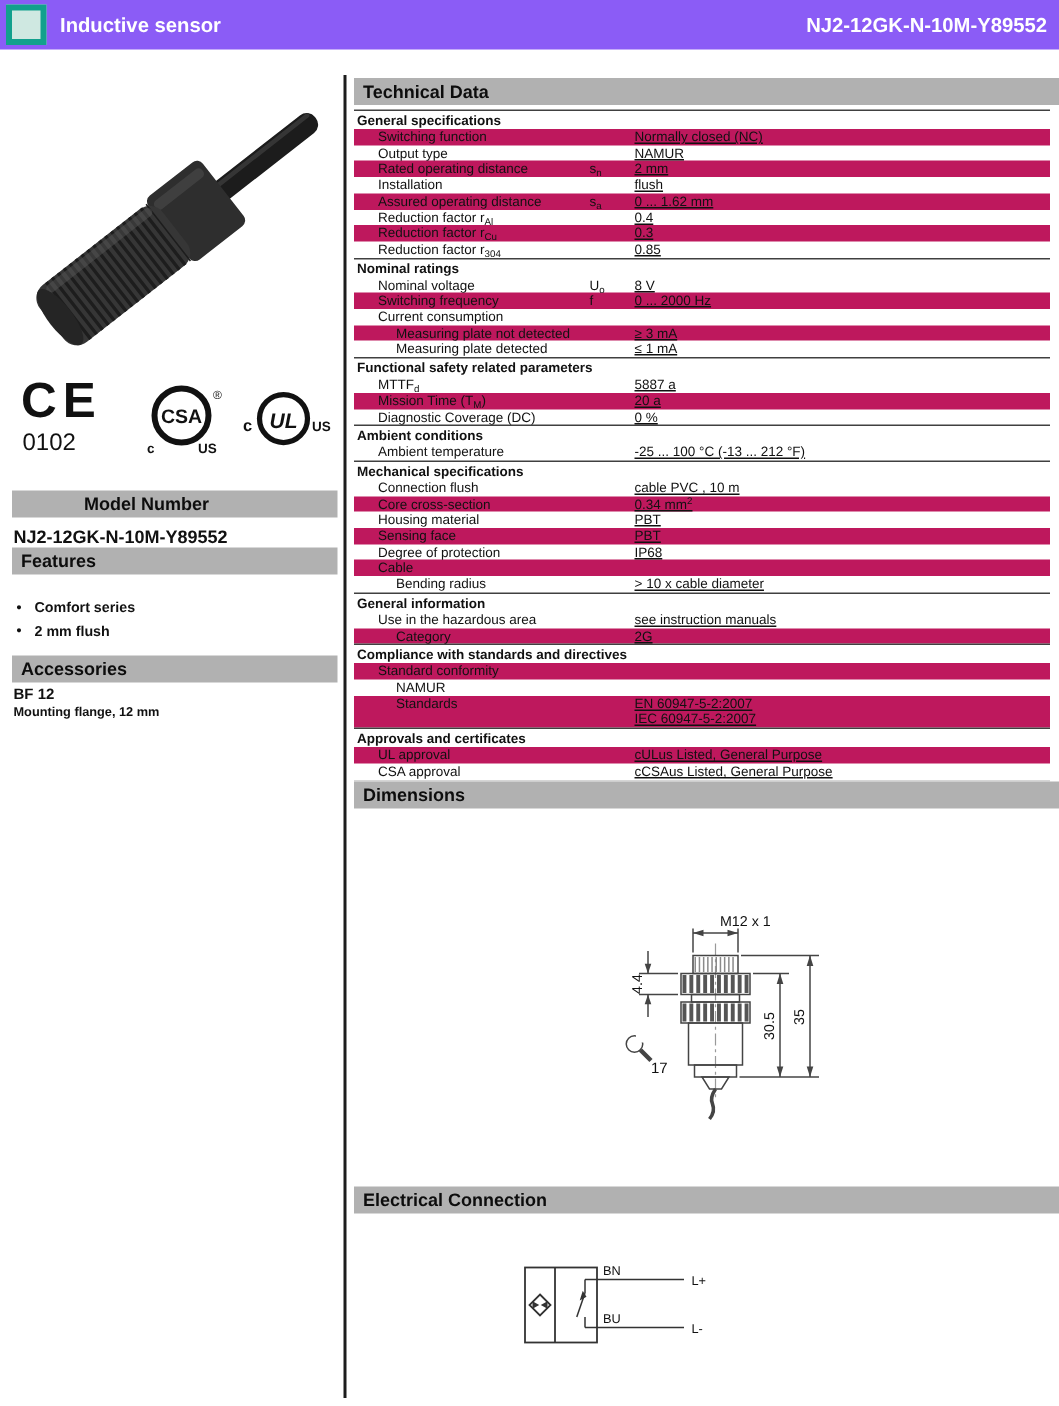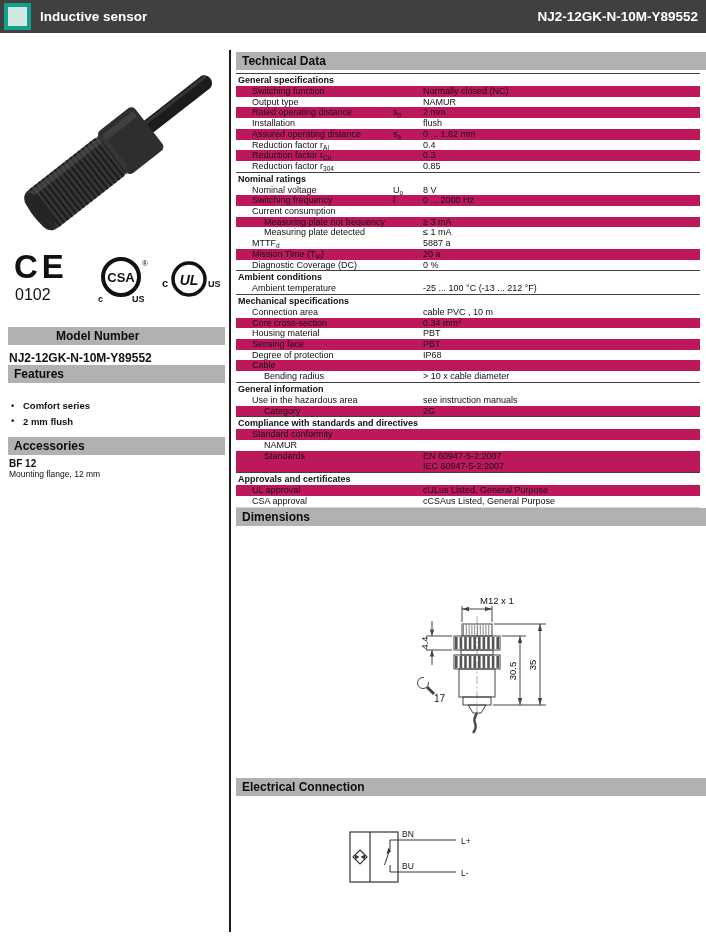--- a/index.html
+++ b/index.html
@@ -1,19 +1,19 @@
 <!DOCTYPE html>
 <html><head>
 <meta charset="utf-8">
 <style>
   html,body{margin:0;padding:0;background:#fff;}
   .page{position:relative;width:706px;height:937px;background:#ffffff;overflow:hidden;
         font-family:"Liberation Sans","DejaVu Sans",sans-serif;color:#111;}
   
-  .top-bar{position:absolute;left:0;top:0;width:706px;height:33px;background:#404040;}
+  .top-bar{position:absolute;left:0;top:0;width:706px;height:33px;background:#8b5cf6;}
   .brand-mark{position:absolute;left:4px;top:3px;width:27px;height:27px;background:#cfe8e1;
               border:4px solid #12a08d;box-sizing:border-box;}
   .top-title{position:absolute;left:40px;top:0;height:33px;line-height:33px;
              font-size:13.5px;font-weight:bold;color:#ffffff;}
   .top-part{position:absolute;right:8px;top:0;height:33px;line-height:33px;
             font-size:13.5px;font-weight:bold;color:#ffffff;}
   
   .divider{position:absolute;left:229px;top:50px;width:2px;height:882px;background:#1c1c1c;}
   
   .bar{background:#b1b1b1;height:18px;line-height:18px;font-size:12px;font-weight:bold;
@@ -26,33 +26,33 @@
   .logo-ul{position:absolute;left:148px;top:207px;}
   .bar-model{position:absolute;left:0;top:275px;width:217px;padding-left:48px;}
   .model-value{position:absolute;left:1px;top:299px;font-size:12px;font-weight:bold;}
   .bar-features{position:absolute;left:0;top:313px;width:217px;}
   .feature-list{position:absolute;left:1px;top:346px;width:210px;}
   .feature-item{font-size:9.5px;font-weight:bold;padding:2.2px 0 2.2px 14px;position:relative;}
   .feature-item::before{content:"•";position:absolute;left:2px;top:2px;}
   .bar-accessories{position:absolute;left:0;top:385px;width:217px;}
   .accessory-list{position:absolute;left:1px;top:406px;width:210px;}
   .accessory-name{font-size:10px;font-weight:bold;line-height:11px;}
-  .accessory-desc{font-size:8.5px;line-height:10px;}
+  .accessory-desc{font-size:8.5px;line-height:10px;font-weight:bold;}
   
   .right-col{position:absolute;left:236px;top:52px;width:464px;}
   .bar-right{width:551px;}
   .spec-table{margin-top:3px;border-bottom:1px solid #d6d6d6;}
   .spec-subheader{border-top:1px solid #404040;font-size:9px;font-weight:bold;
                   padding:2px 0 1px 2px;line-height:9px;height:9px;}
   .spec-row{display:flex;font-size:9px;line-height:10.7px;}
   .spec-row.shaded{background:#be185d;}
   .cell-label{width:157px;box-sizing:border-box;padding-left:16px;flex:none;}
   .cell-label.indent2{padding-left:28px;}
   .cell-sym{width:30px;flex:none;}
-  .cell-val{flex:1;}
+  .cell-val{flex:1;text-decoration:underline;}
   sub{font-size:6.5px;vertical-align:-2px;line-height:0;}
   sup{font-size:6.5px;vertical-align:3px;line-height:0;}
   .dim-wrap{position:relative;height:246px;margin-top:6px;}
   .dim-svg{position:absolute;left:146px;top:44px;}
   .circ-wrap{position:relative;}
   .circ-svg{margin:28px 0 0 108px;display:block;}
   svg text{font-family:"Liberation Sans","DejaVu Sans",sans-serif;fill:#111;}
 </style>
 </head>
 <body>
@@ -174,29 +174,30 @@
           <div class="cell-label">Switching frequency</div>
           <div class="cell-sym">f</div>
           <div class="cell-val">0 ... 2000 Hz</div>
         </div>
         <div class="spec-row">
           <div class="cell-label">Current consumption</div>
           <div class="cell-sym"></div>
           <div class="cell-val"></div>
         </div>
         <div class="spec-row shaded">
-          <div class="cell-label indent2">Measuring plate not frequency</div>
+          <div class="cell-label indent2">Measuring plate not detected</div>
           <div class="cell-sym"></div>
           <div class="cell-val">≥ 3 mA</div>
         </div>
         <div class="spec-row">
           <div class="cell-label indent2">Measuring plate detected</div>
           <div class="cell-sym"></div>
           <div class="cell-val">≤ 1 mA</div>
         </div>
+        <div class="spec-subheader">Functional safety related parameters</div>
         <div class="spec-row">
           <div class="cell-label">MTTF<sub>d</sub></div>
           <div class="cell-sym"></div>
           <div class="cell-val">5887 a</div>
         </div>
         <div class="spec-row shaded">
           <div class="cell-label">Mission Time (T<sub>M</sub>)</div>
           <div class="cell-sym"></div>
           <div class="cell-val">20 a</div>
         </div>
@@ -206,21 +207,21 @@
           <div class="cell-val">0 %</div>
         </div>
         <div class="spec-subheader">Ambient conditions</div>
         <div class="spec-row">
           <div class="cell-label">Ambient temperature</div>
           <div class="cell-sym"></div>
           <div class="cell-val">-25 ... 100 °C (-13 ... 212 °F)</div>
         </div>
         <div class="spec-subheader">Mechanical specifications</div>
         <div class="spec-row">
-          <div class="cell-label">Connection area</div>
+          <div class="cell-label">Connection flush</div>
           <div class="cell-sym"></div>
           <div class="cell-val">cable PVC , 10 m</div>
         </div>
         <div class="spec-row shaded">
           <div class="cell-label">Core cross-section</div>
           <div class="cell-sym"></div>
           <div class="cell-val">0.34 mm<sup>2</sup></div>
         </div>
         <div class="spec-row">
           <div class="cell-label">Housing material</div>

